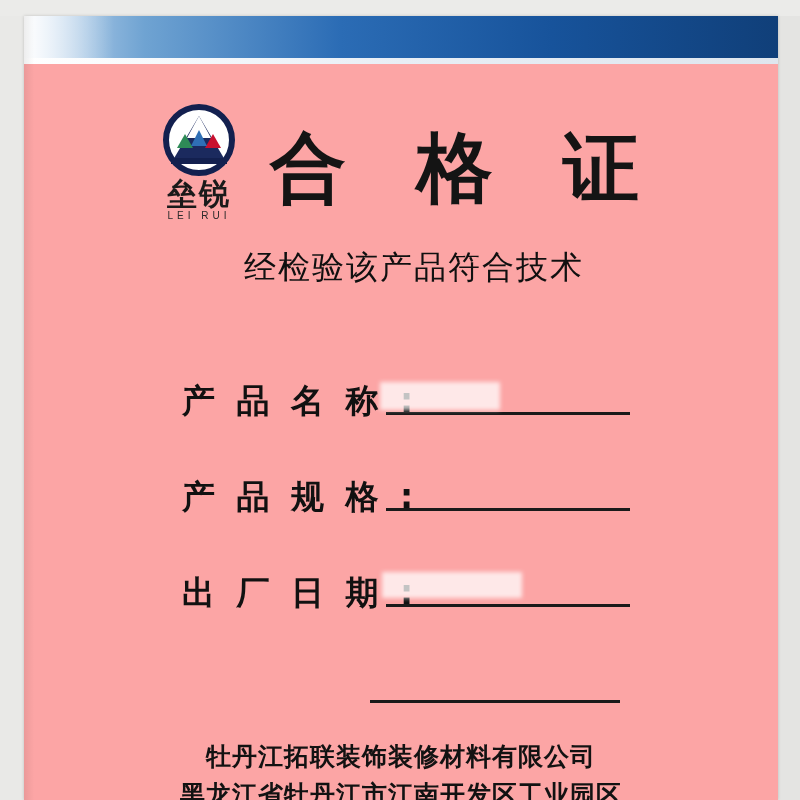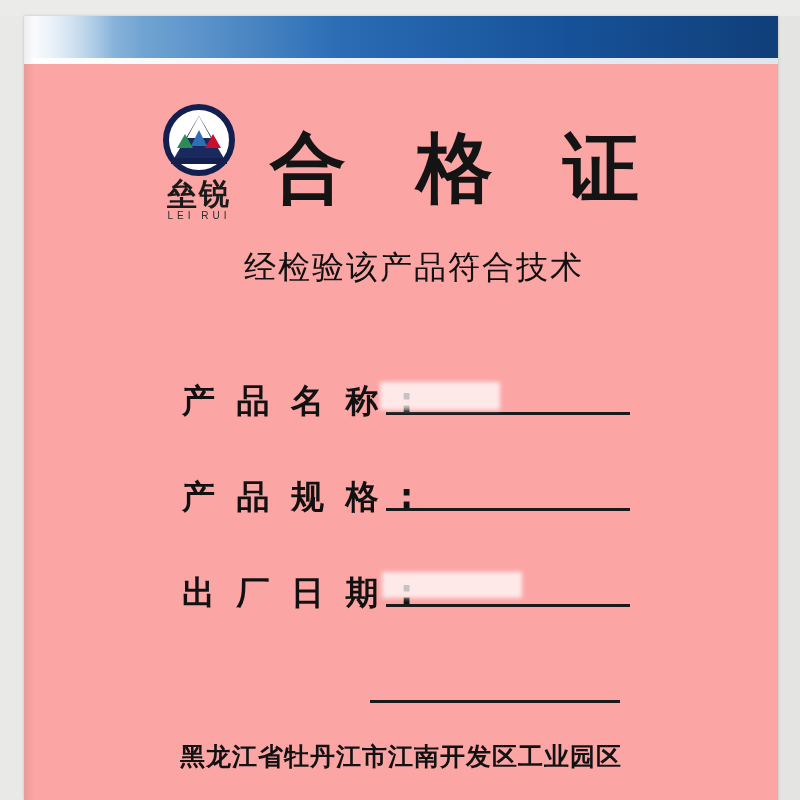--- a/index.html
+++ b/index.html
@@ -255,17 +255,18 @@
       </div>
       <div class="field f4">
         <div class="field-line"></div>
       </div>
     </div>
 
     <div class="glare glare1"></div>
     <div class="glare glare2"></div>
 
     <div class="footer">
+      <span>牡丹江拓联装饰装修材料有限公司</span>
       <span>黑龙江省牡丹江市江南开发区工业园区</span>
     </div>
 
   </div>
 </div>
 
 </body></html>

